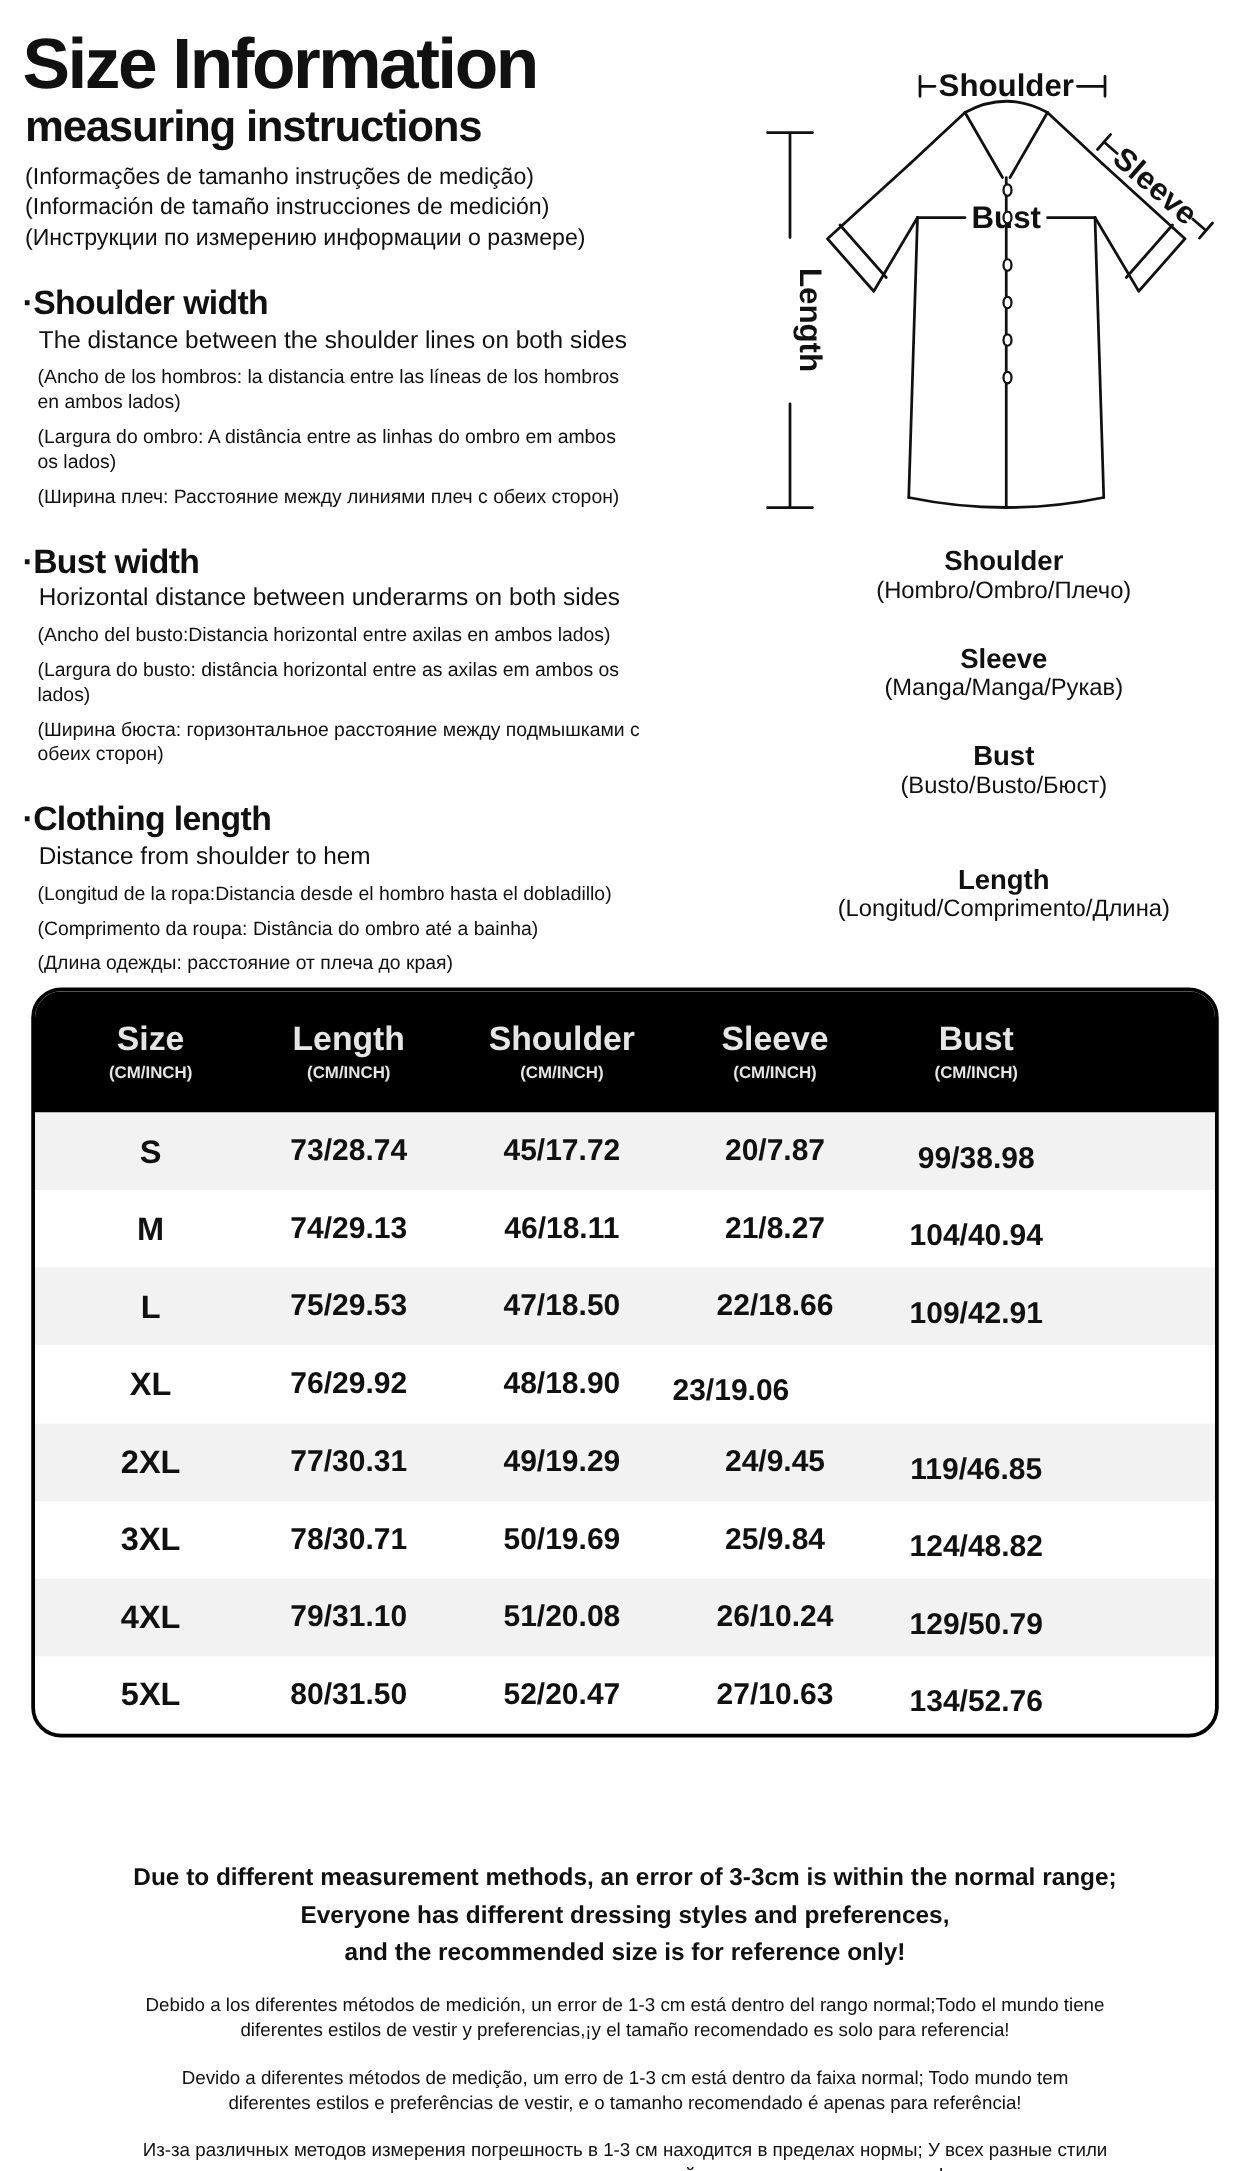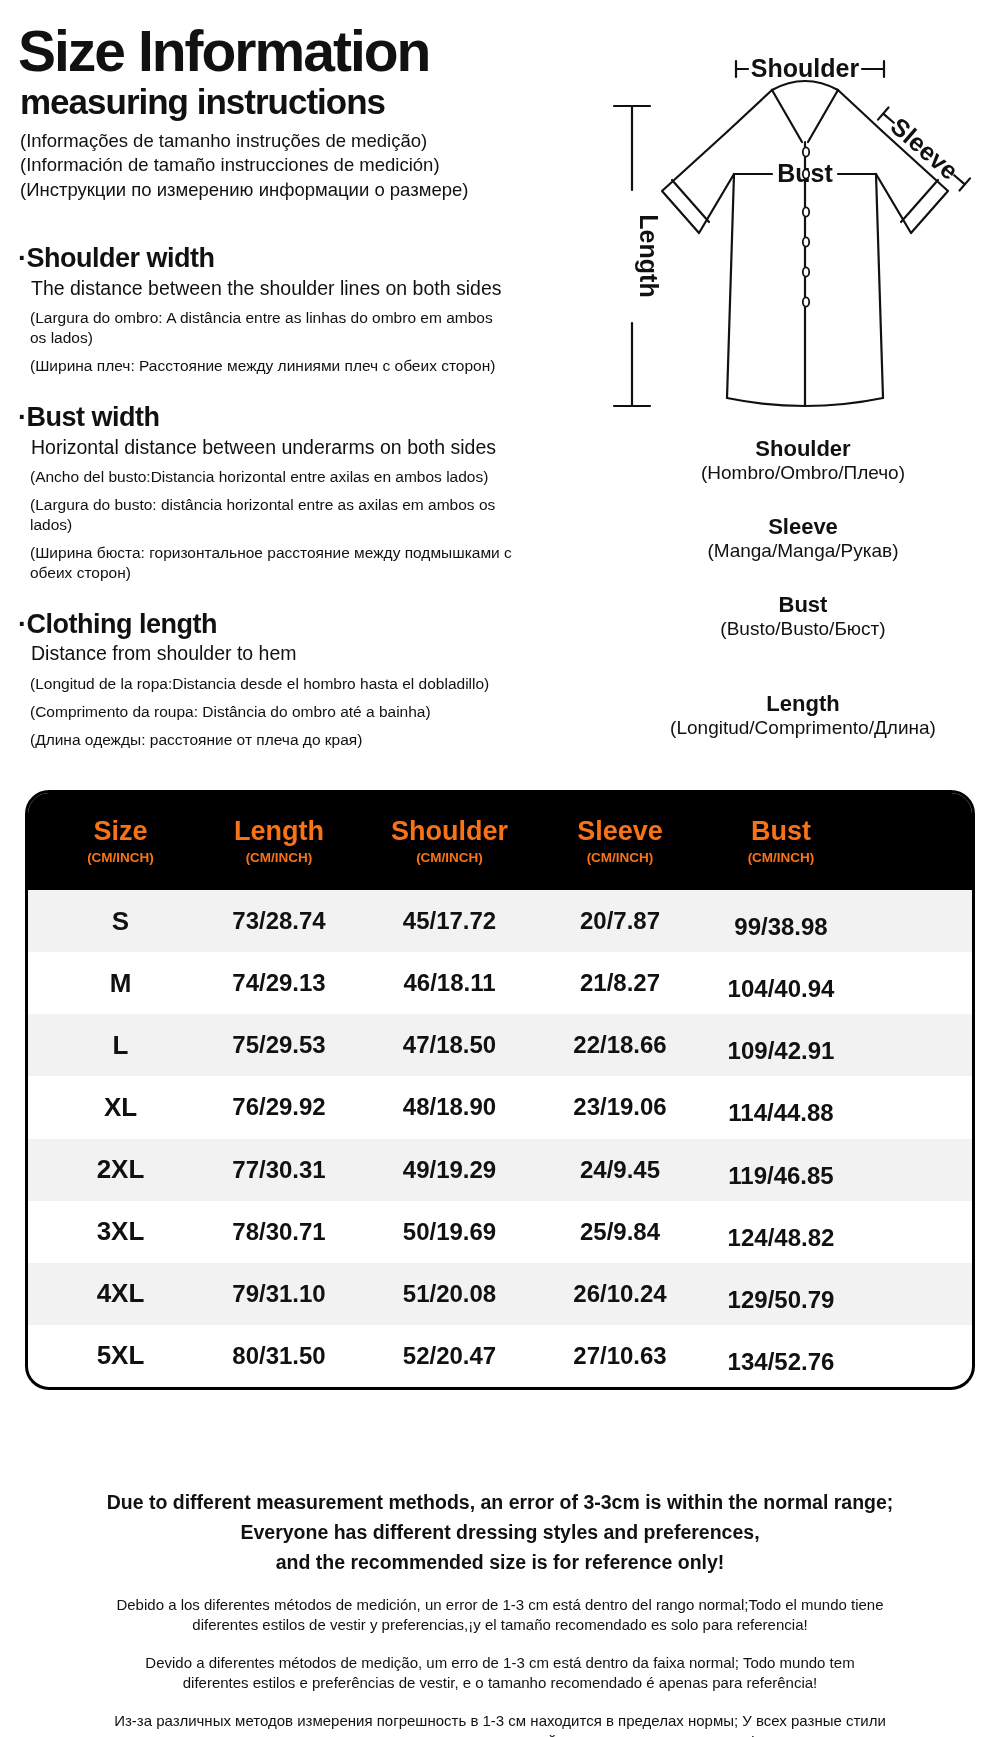--- a/index.html
+++ b/index.html
@@ -6,42 +6,42 @@
   .page{position:relative;width:1000px;height:1737px;background:#ffffff;
         font-family:"Liberation Sans",sans-serif;color:#111;overflow:hidden;}
 
   
   .left-col{position:absolute;left:18px;top:22px;width:525px;}
   .main-title{font-size:57px;font-weight:bold;letter-spacing:-2px;line-height:1.04;margin:0;}
   .sub-title{font-size:35px;font-weight:bold;letter-spacing:-1px;line-height:1.1;margin:2px 0 0 2px;}
   .sub-trans{margin:7px 0 0 2px;}
   .sub-trans div{font-size:18.5px;line-height:1.32;}
 
-  .section{margin-top:42px;}
+  .section{margin-top:26px;}
   .section + .section{margin-top:27px;}
   .sec-head{font-size:27px;font-weight:bold;letter-spacing:-0.5px;line-height:1.1;margin:0;}
   .sec-bullet{font-weight:bold;}
   .sec-desc{font-size:19.5px;line-height:1.22;margin:3px 0 0 13px;}
   .sec-trans{font-size:15.5px;line-height:1.28;margin:8px 0 0 12px;width:482px;}
 
   
   .shirt-svg{position:absolute;left:550px;top:28px;width:445px;height:402px;}
   .shirt-svg text{font-family:"Liberation Sans",sans-serif;font-weight:bold;fill:#111;}
 
   .legend{position:absolute;left:583px;top:436px;width:440px;text-align:center;}
   .legend-group{margin-bottom:29px;}
   .legend-term{font-size:22px;font-weight:bold;line-height:1.15;}
   .legend-trans{font-size:19px;line-height:1.25;}
   .legend-group.gap-top{margin-top:50px;}
 
   
   .size-table{position:absolute;left:25px;top:790px;width:950px;height:600px;
               border:3px solid #000;border-radius:24px;overflow:hidden;
               display:flex;flex-direction:column;box-sizing:border-box;background:#fff;}
-  .thead{background:#000;color:#f97316;height:97px;display:grid;
+  .thead{background:#000;color:#e5e5e5;height:97px;display:grid;
          grid-template-columns:169px 164px 177px 164px 276px;align-items:center;}
   .th{display:flex;flex-direction:column;align-items:center;justify-content:center;}
   .th-label{font-size:27px;font-weight:bold;line-height:1.1;}
   .th-unit{font-size:13.5px;font-weight:bold;line-height:1.2;margin-top:4px;}
   .thead .th:first-child{padding-left:16px;}
   .thead .th:last-child{padding-right:118px;}
   .trow{flex:1;display:grid;grid-template-columns:169px 164px 177px 164px 276px;align-items:center;}
   .trow.alt{background:#f2f2f2;}
   .td{text-align:center;font-size:24px;font-weight:bold;}
   .td.size-cell{font-size:26px;}
@@ -64,20 +64,21 @@
     <h2 class="sub-title">measuring instructions</h2>
     <div class="sub-trans">
       <div>(Informações de tamanho instruções de medição)</div>
       <div>(Información de tamaño instrucciones de medición)</div>
       <div>(Инструкции по измерению информации о размере)</div>
     </div>
 
     <div class="section">
       <h3 class="sec-head"><span class="sec-bullet">·</span><span>Shoulder width</span></h3>
       <div class="sec-desc">The distance between the shoulder lines on both sides</div>
+      <div class="sec-trans">(Ancho de los hombros: la distancia entre las líneas de los hombros en ambos lados)</div>
       <div class="sec-trans">(Largura do ombro: A distância entre as linhas do ombro em ambos os lados)</div>
       <div class="sec-trans">(Ширина плеч: Расстояние между линиями плеч с обеих сторон)</div>
     </div>
 
     <div class="section">
       <h3 class="sec-head"><span class="sec-bullet">·</span><span>Bust width</span></h3>
       <div class="sec-desc">Horizontal distance between underarms on both sides</div>
       <div class="sec-trans">(Ancho del busto:Distancia horizontal entre axilas en ambos lados)</div>
       <div class="sec-trans">(Largura do busto: distância horizontal entre as axilas em ambos os lados)</div>
       <div class="sec-trans">(Ширина бюста: горизонтальное расстояние между подмышками с обеих сторон)</div>
@@ -197,21 +198,20 @@
       <div class="td">75/29.53</div>
       <div class="td">47/18.50</div>
       <div class="td">22/18.66</div>
       <div class="td">109/42.91</div>
     </div>
     <div class="trow">
       <div class="td size-cell">XL</div>
       <div class="td">76/29.92</div>
       <div class="td">48/18.90</div>
       <div class="td">23/19.06</div>
-      <div class="td">114/44.88</div>
     </div>
     <div class="trow alt">
       <div class="td size-cell">2XL</div>
       <div class="td">77/30.31</div>
       <div class="td">49/19.29</div>
       <div class="td">24/9.45</div>
       <div class="td">119/46.85</div>
     </div>
     <div class="trow">
       <div class="td size-cell">3XL</div>

